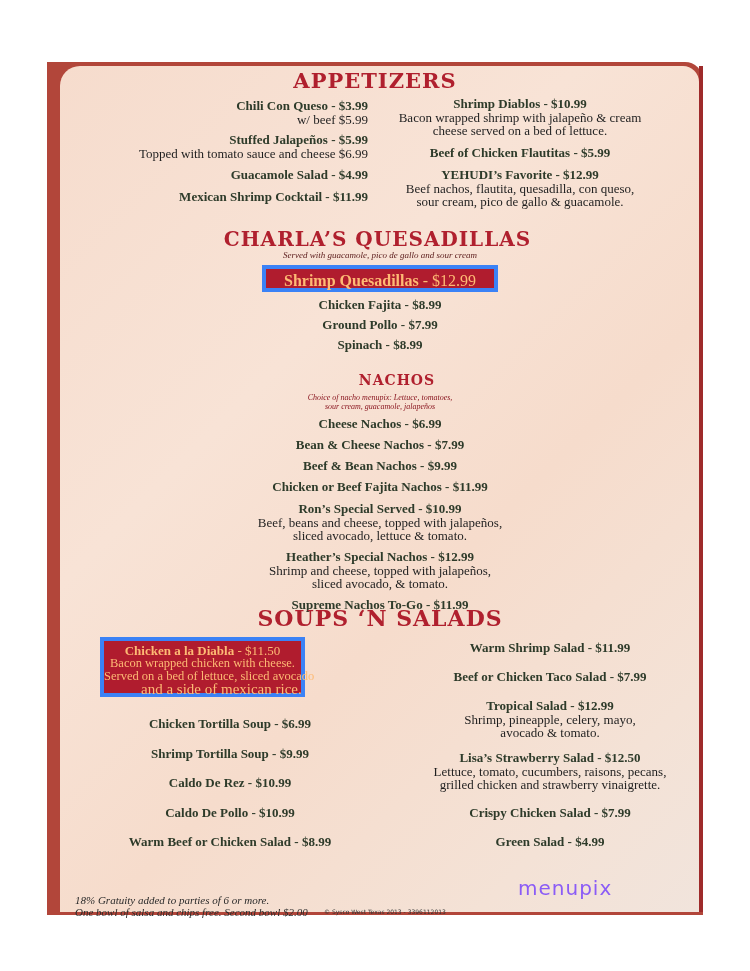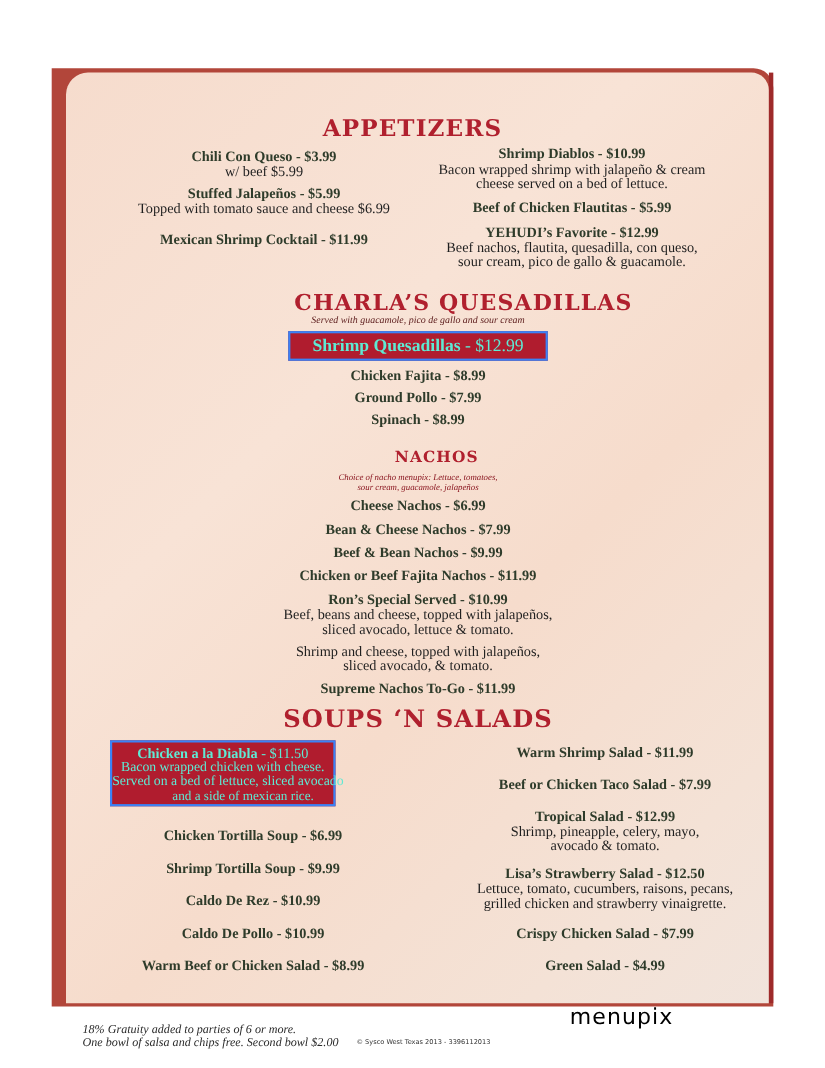--- a/index.html
+++ b/index.html
@@ -12,71 +12,72 @@
     background:#b2463a; border-radius:0 18px 0 0;
   }
   .paper {
     position:absolute; left:60px; top:66px; width:639px; height:846px;
     background:linear-gradient(135deg,#f6dccd 0%,#f8e3d6 35%,#f6dccc 60%,#f4e2d6 85%,#f1e4dc 100%);
     border-radius:20px 16px 0 0;
   }
   .frame-right {
     position:absolute; left:699px; top:66px; width:4px; height:846px; background:#9e2a2a;
   }
-  .abs { position:absolute;margin-top:36px; }
+  .abs { position:absolute; }
   .center { text-align:center; }
   .h-title {
     font-family:"DejaVu Serif", serif; font-weight:bold; color:#b0202e;
     letter-spacing:1px; line-height:1; white-space:nowrap;
   }
   .item-name { font-weight:bold; color:#2e3b2a; }
   .item-price { font-weight:bold; color:#2e3b2a; }
   .item-line { font-size:13px; line-height:15px; white-space:nowrap; }
   .desc { font-size:13px; line-height:13px; color:#1f1f1f; white-space:nowrap; }
   .sub { font-style:italic; color:#8a1620; white-space:nowrap; }
   .redbox {
-    background:#b01c2e; color:#5eead4; border:2px solid #3b82f6; box-sizing:border-box;
+    background:#b01c2e; color:#fdba74; border:4px solid #3b82f6; box-sizing:border-box;
   }
   .footer { font-style:italic; font-size:11px; line-height:12px; color:#2a2a2a; white-space:nowrap; }
   .tiny { font-family:"DejaVu Sans", sans-serif; font-size:6px; color:#333; white-space:nowrap; }
-  .watermark { font-family:"DejaVu Sans", sans-serif; font-size:20px; color:#000000; letter-spacing:1px; }
+  .watermark { font-family:"DejaVu Sans", sans-serif; font-size:20px; color:#8b5cf6; letter-spacing:1px; }
 </style>
 </head>
 <body>
 
 <div class="frame"></div>
 <div class="paper"></div>
 <div class="frame-right"></div>
 
 <div class="abs h-title center" style="left:240px;top:70px;width:270px;font-size:21px;">APPETIZERS</div>
 
-<div class="abs center" style="left:100px;top:98px;width:280px;">
+<div class="abs center" style="left:88px;top:98px;width:280px;text-align:right;">
   <div class="item-line"><span class="item-name">Chili Con Queso</span><span class="item-price"> - </span><span class="item-price">$3.99</span></div>
   <div class="desc">w/ beef  $5.99</div>
   <div style="height:6px"></div>
   <div class="item-line"><span class="item-name">Stuffed Jalapeños</span><span class="item-price"> - </span><span class="item-price">$5.99</span></div>
   <div class="desc">Topped with tomato sauce and cheese  $6.99</div>
   <div style="height:7px"></div>
+  <div class="item-line"><span class="item-name">Guacamole Salad</span><span class="item-price"> - </span><span class="item-price">$4.99</span></div>
   <div style="height:7px"></div>
   <div class="item-line"><span class="item-name">Mexican Shrimp Cocktail</span><span class="item-price"> - </span><span class="item-price">$11.99</span></div>
 </div>
 
 <div class="abs center" style="left:370px;top:96px;width:300px;">
   <div class="item-line"><span class="item-name">Shrimp Diablos</span><span class="item-price"> - </span><span class="item-price">$10.99</span></div>
   <div class="desc">Bacon wrapped shrimp with jalapeño &amp; cream</div>
   <div class="desc">cheese served on a bed of lettuce.</div>
   <div style="height:8px"></div>
   <div class="item-line"><span class="item-name">Beef of Chicken Flautitas</span><span class="item-price"> - </span><span class="item-price">$5.99</span></div>
   <div style="height:7px"></div>
   <div class="item-line"><span class="item-name">YEHUDI’s Favorite</span><span class="item-price"> - </span><span class="item-price">$12.99</span></div>
   <div class="desc">Beef nachos, flautita, quesadilla, con queso,</div>
   <div class="desc">sour cream, pico de gallo &amp; guacamole.</div>
 </div>
 
-<div class="abs h-title center" style="left:180px;top:229px;width:395px;font-size:20px;text-align:right;">CHARLA’S QUESADILLAS</div>
+<div class="abs h-title center" style="left:180px;top:229px;width:395px;font-size:20px;">CHARLA’S QUESADILLAS</div>
 <div class="abs sub center" style="left:190px;top:250px;width:380px;font-size:9px;color:#5a1a1a;">Served with guacamole, pico de gallo and sour cream</div>
 <div class="abs redbox center" style="left:262px;top:265px;width:236px;height:27px;line-height:23px;font-size:16px;">
   <span style="font-weight:bold">Shrimp Quesadillas</span><span> - </span><span>$12.99</span>
 </div>
 <div class="abs center" style="left:240px;top:295px;width:280px;">
   <div class="item-line" style="line-height:20px"><span class="item-name">Chicken Fajita</span><span class="item-price"> - </span><span class="item-price">$8.99</span></div>
   <div class="item-line" style="line-height:20px"><span class="item-name">Ground Pollo</span><span class="item-price"> - </span><span class="item-price">$7.99</span></div>
   <div class="item-line" style="line-height:20px"><span class="item-name">Spinach</span><span class="item-price"> - </span><span class="item-price">$8.99</span></div>
 </div>
 
@@ -88,33 +89,34 @@
 <div class="abs center" style="left:220px;top:413px;width:320px;">
   <div class="item-line" style="line-height:21px"><span class="item-name">Cheese Nachos</span><span class="item-price"> - </span><span class="item-price">$6.99</span></div>
   <div class="item-line" style="line-height:21px"><span class="item-name">Bean &amp; Cheese Nachos</span><span class="item-price"> - </span><span class="item-price">$7.99</span></div>
   <div class="item-line" style="line-height:21px"><span class="item-name">Beef &amp; Bean Nachos</span><span class="item-price"> - </span><span class="item-price">$9.99</span></div>
   <div class="item-line" style="line-height:21px"><span class="item-name">Chicken or Beef Fajita Nachos</span><span class="item-price"> - </span><span class="item-price">$11.99</span></div>
   <div style="height:4px"></div>
   <div class="item-line"><span class="item-name">Ron’s Special Served</span><span class="item-price"> - </span><span class="item-price">$10.99</span></div>
   <div class="desc">Beef, beans and cheese, topped with jalapeños,</div>
   <div class="desc">sliced avocado, lettuce &amp; tomato.</div>
   <div style="height:7px"></div>
+  <div class="item-line"><span class="item-name">Heather’s Special Nachos</span><span class="item-price"> - </span><span class="item-price">$12.99</span></div>
   <div class="desc">Shrimp and cheese, topped with jalapeños,</div>
   <div class="desc">sliced avocado, &amp; tomato.</div>
   <div style="height:7px"></div>
   <div class="item-line"><span class="item-name">Supreme Nachos To-Go</span><span class="item-price"> - </span><span class="item-price">$11.99</span></div>
 </div>
 
 <div class="abs h-title center" style="left:215px;top:607px;width:330px;font-size:22px;">SOUPS ‘N SALADS</div>
 
 <div class="abs redbox center" style="left:100px;top:637px;width:205px;height:60px;padding-top:3px;">
   <div style="font-size:13px;line-height:13px;"><span style="font-weight:bold">Chicken a la Diabla</span><span> - </span><span>$11.50</span></div>
   <div style="font-size:12.5px;line-height:13px;white-space:nowrap;">Bacon wrapped chicken with cheese.</div>
   <div style="font-size:12.5px;line-height:13px;white-space:nowrap;">Served on a bed of lettuce, sliced avocado</div>
-  <div style="font-size:12px;line-height:13px;white-space:nowrap;padding-left:37px;">and a side of mexican rice.</div>
+  <div style="font-size:15px;line-height:13px;white-space:nowrap;padding-left:37px;">and a side of mexican rice.</div>
 </div>
 
 <div class="abs center" style="left:95px;top:709px;width:270px;">
   <div class="item-line" style="line-height:29.5px"><span class="item-name">Chicken Tortilla Soup</span><span class="item-price"> - </span><span class="item-price">$6.99</span></div>
   <div class="item-line" style="line-height:29.5px"><span class="item-name">Shrimp Tortilla Soup</span><span class="item-price"> - </span><span class="item-price">$9.99</span></div>
   <div class="item-line" style="line-height:29.5px"><span class="item-name">Caldo De Rez</span><span class="item-price"> - </span><span class="item-price">$10.99</span></div>
   <div class="item-line" style="line-height:29.5px"><span class="item-name">Caldo De Pollo</span><span class="item-price"> - </span><span class="item-price">$10.99</span></div>
   <div class="item-line" style="line-height:29.5px"><span class="item-name">Warm Beef or Chicken Salad</span><span class="item-price"> - </span><span class="item-price">$8.99</span></div>
 </div>
 

